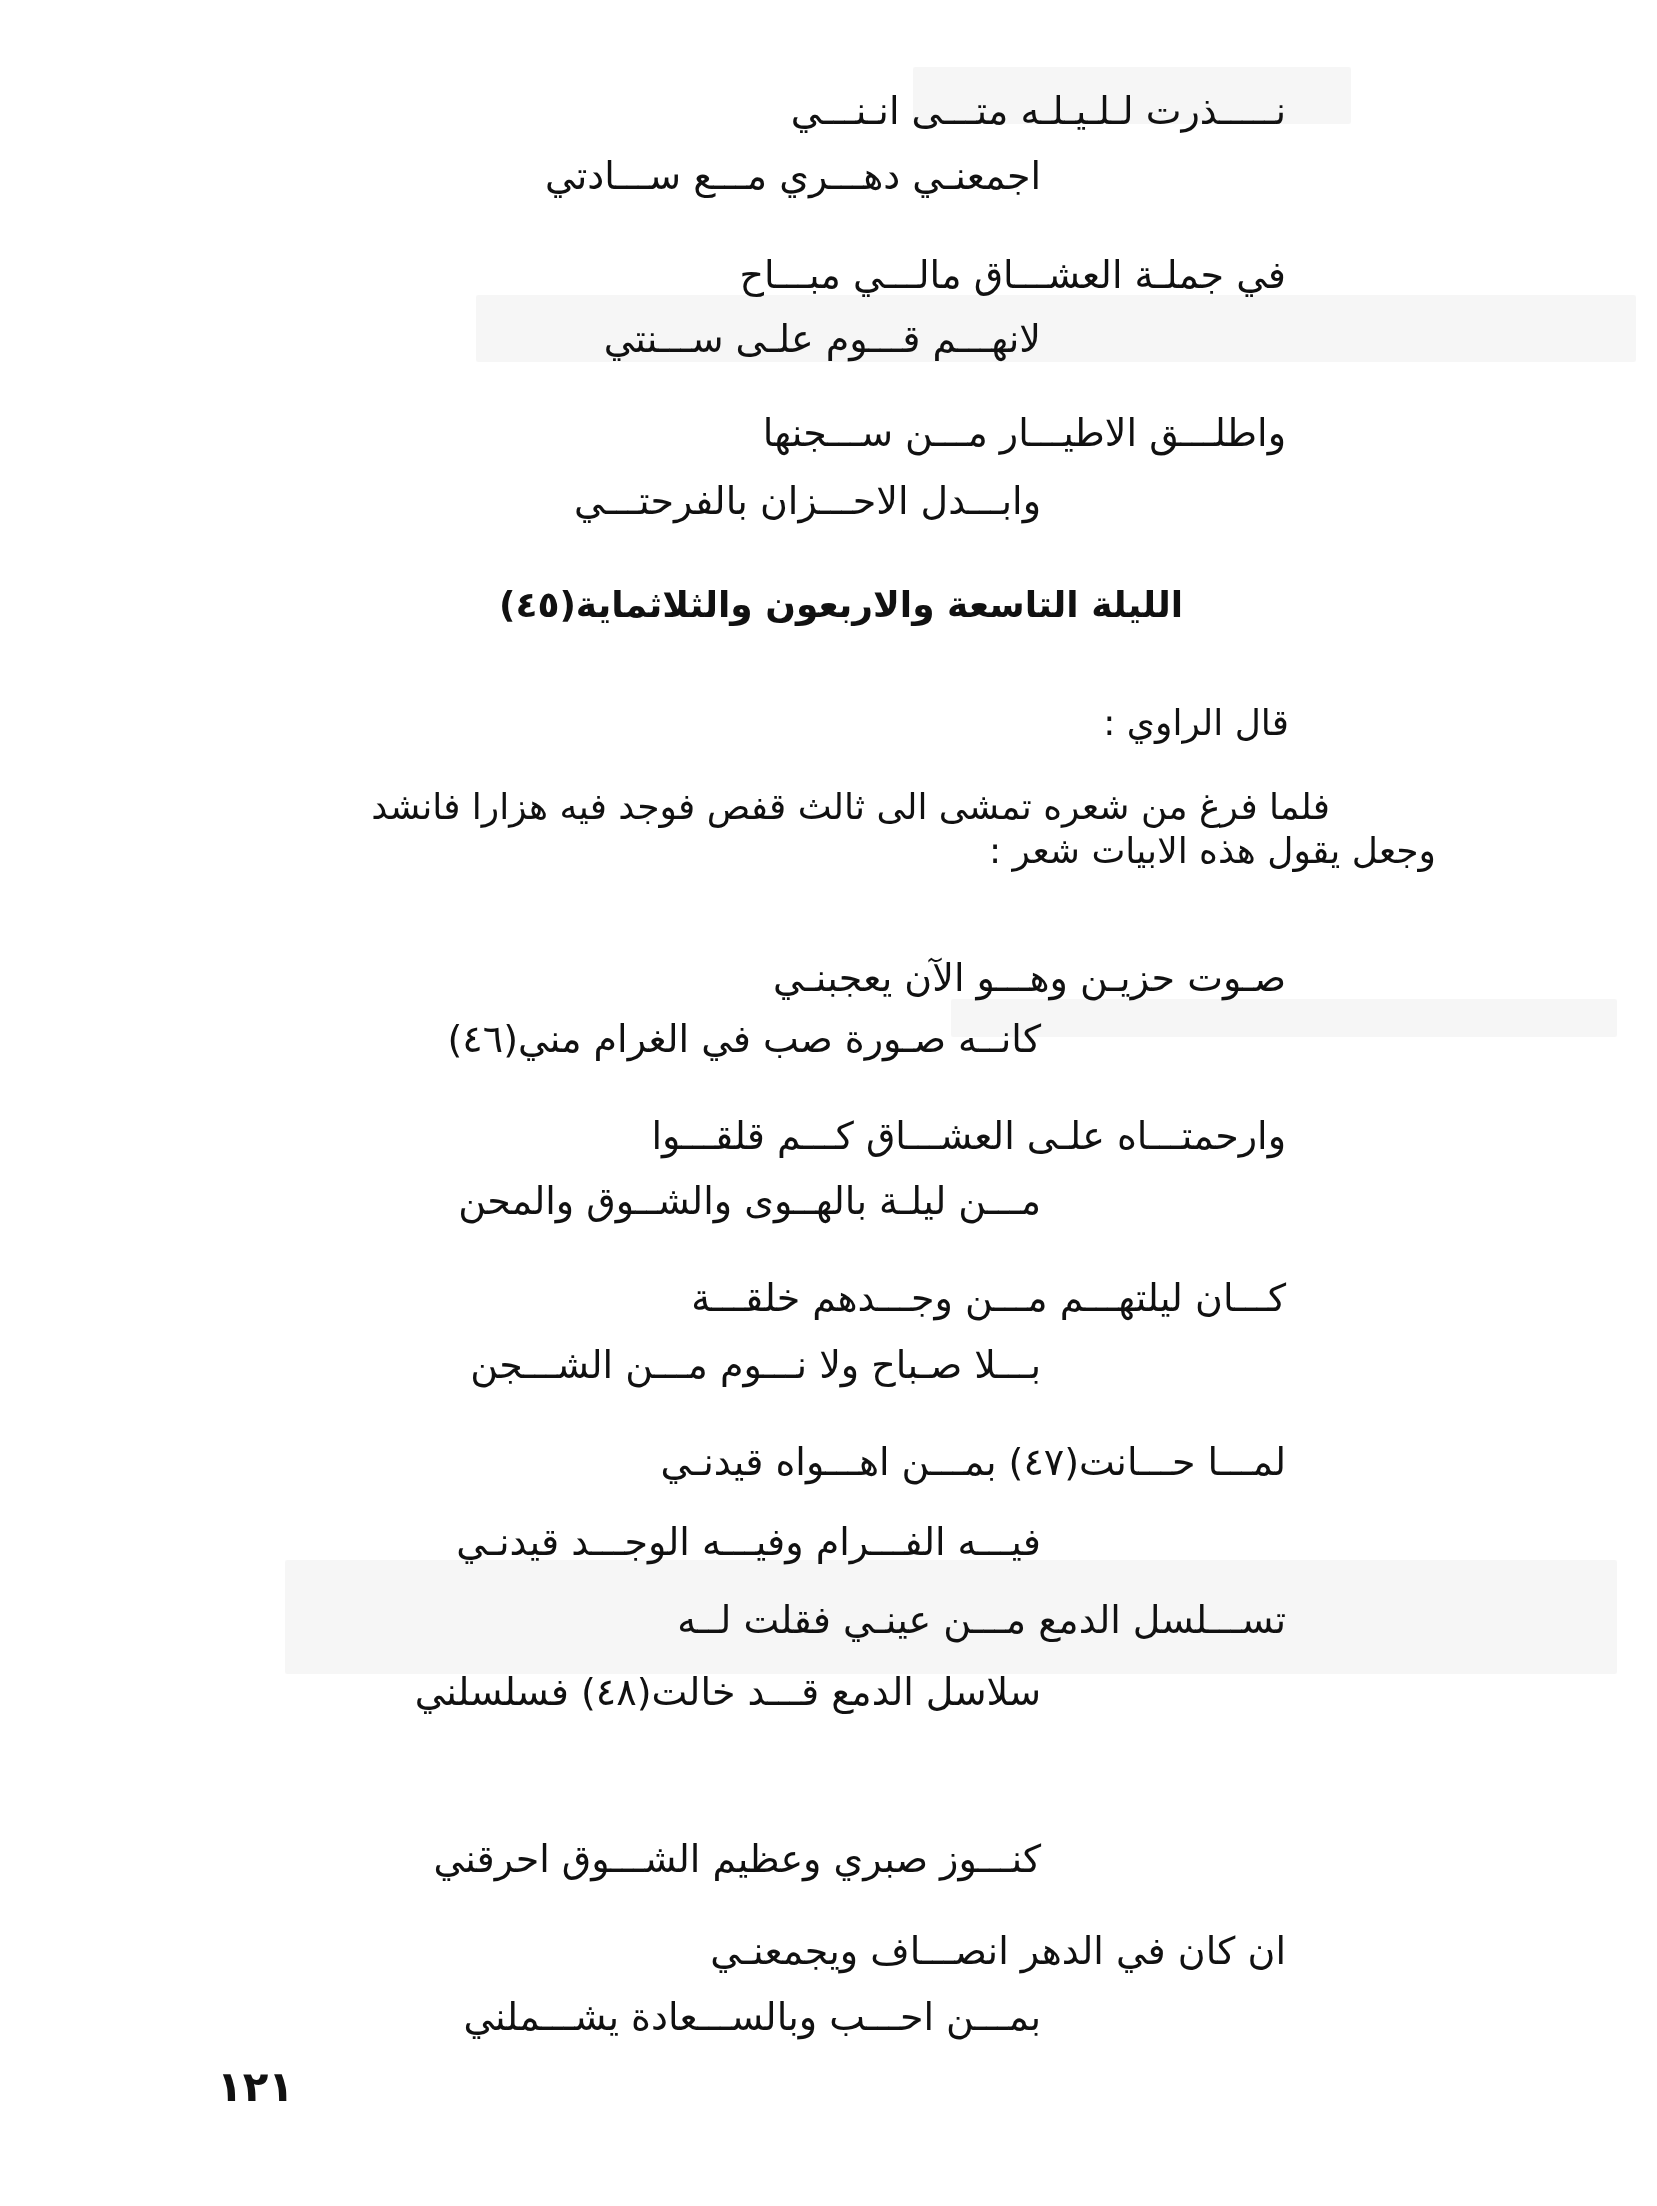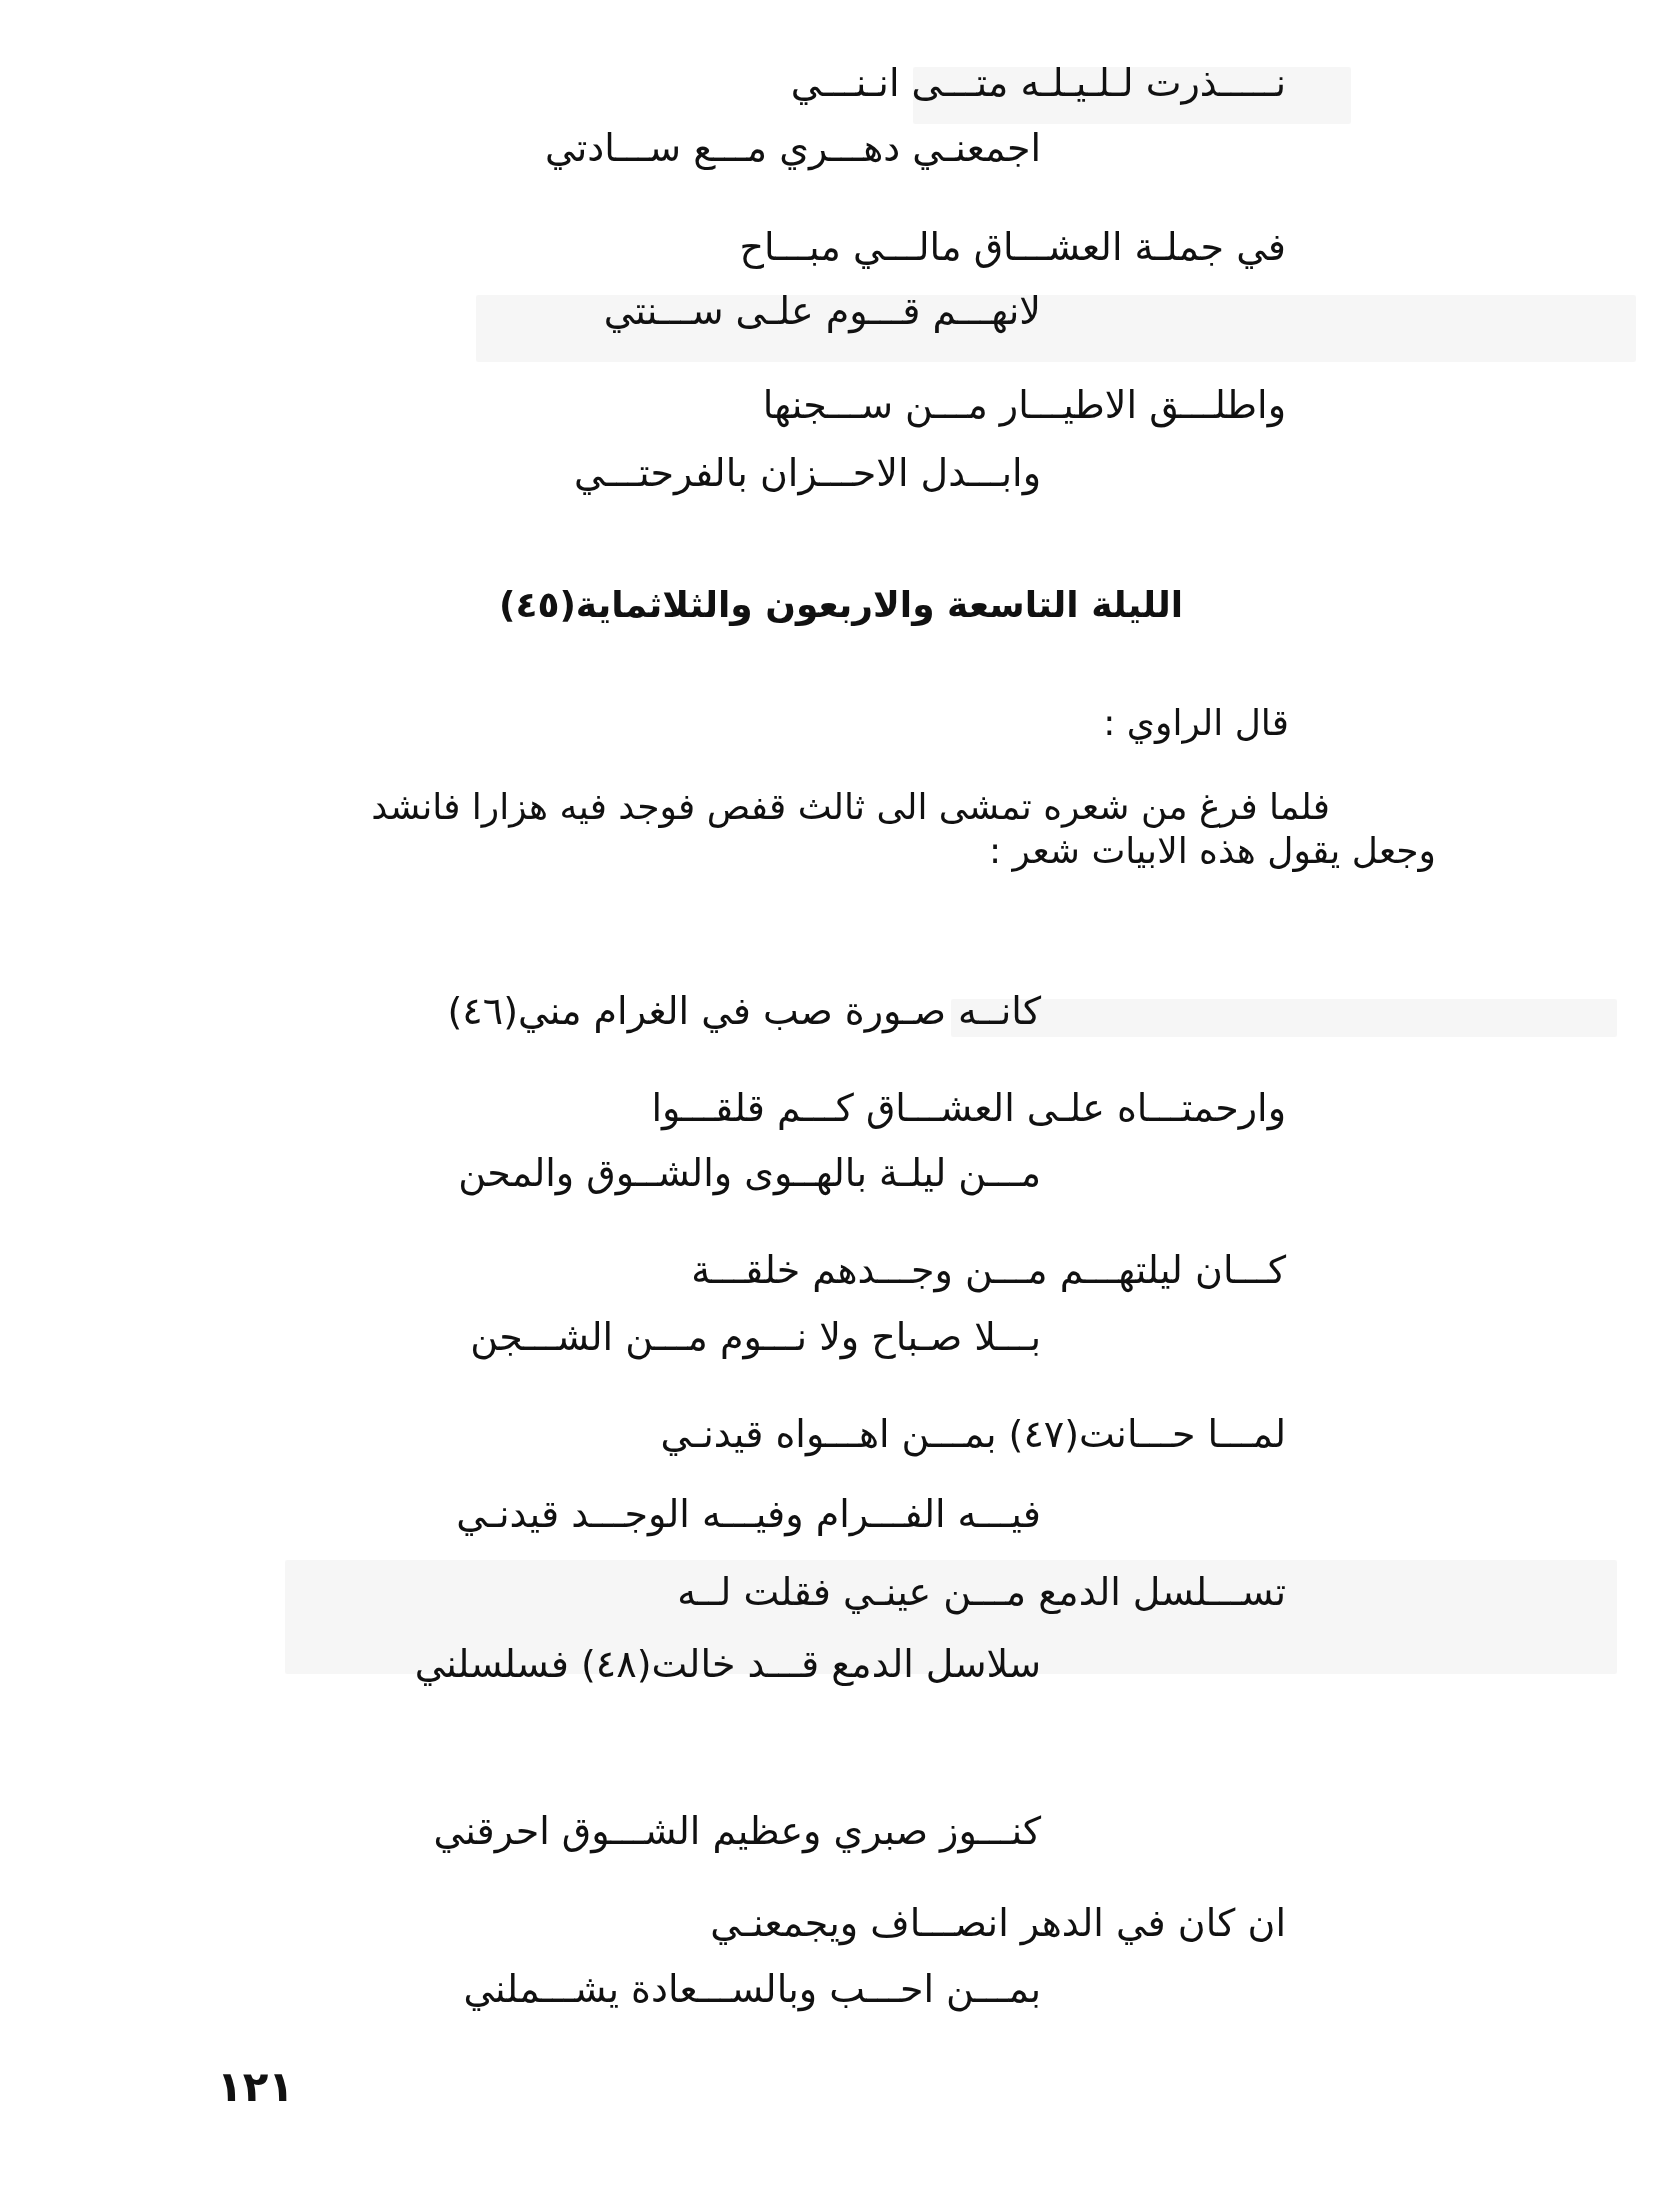--- a/index.html
+++ b/index.html
@@ -24,20 +24,21 @@
       position: absolute;
       background: rgba(0,0,0,0.035);
       border-radius: 1.9px;
     }
     .line {
       position: absolute;
       white-space: nowrap;
       direction: rtl;
       font-size: 38px;
       line-height: 53px;
+      margin-top: 28px;
     }
     
     .h1 { right: calc(1658px - 1286px); }
     
     .h2 { right: calc(1658px - 1041px); }
     .heading {
       position: absolute;
       left: 0; right: 0;
       top: 578px;
       text-align: center;
@@ -83,20 +84,21 @@
   <div class="line h2" style="top:285px;">لانهـــم قـــوم علـى ســـنتي</div>
   <div class="line h2" style="top:447px;">وابـــدل الاحـــزان بالفرحتـــي</div>
 
   <div class="heading">الليلة التاسعة والاربعون والثلاثماية(٤٥)</div>
 
   <div class="prose" style="right:calc(1658px - 1289px);top:696px;">قال الراوي :</div>
 
   <div class="prose" style="right:calc(1658px - 1330px);top:780px;">فلما فرغ من شعره تمشى الى ثالث قفص فوجد فيه هزارا فانشد</div>
   <div class="prose" style="right:calc(1658px - 1436px);top:824px;">وجعل يقول هذه الابيات شعر :</div>
 
+  <div class="line h1" style="top:924px;">صـوت حزيـن وهـــو الآن يعجبنـي</div>
   <div class="line h2" style="top:985px;">كانــه صـورة صب في الغرام مني(٤٦)</div>
 
   <div class="line h1" style="top:1082px;">وارحمتـــاه علـى العشـــاق كـــم قلقـــوا</div>
   <div class="line h2" style="top:1147px;">مـــن ليلـة بالهــوى والشــوق والمحن</div>
 
   <div class="line h1" style="top:1244px;">كـــان ليلتهـــم مـــن وجـــدهم خلقـــة</div>
   <div class="line h2" style="top:1311px;">بـــلا صـباح ولا نـــوم مـــن الشـــجن</div>
 
   <div class="line h1" style="top:1408px;">لمـــا حـــانت(٤٧) بمـــن اهـــواه قيدنـي</div>
   <div class="line h2" style="top:1488px;">فيـــه الفـــرام وفيـــه الوجـــد قيدنـي</div>

